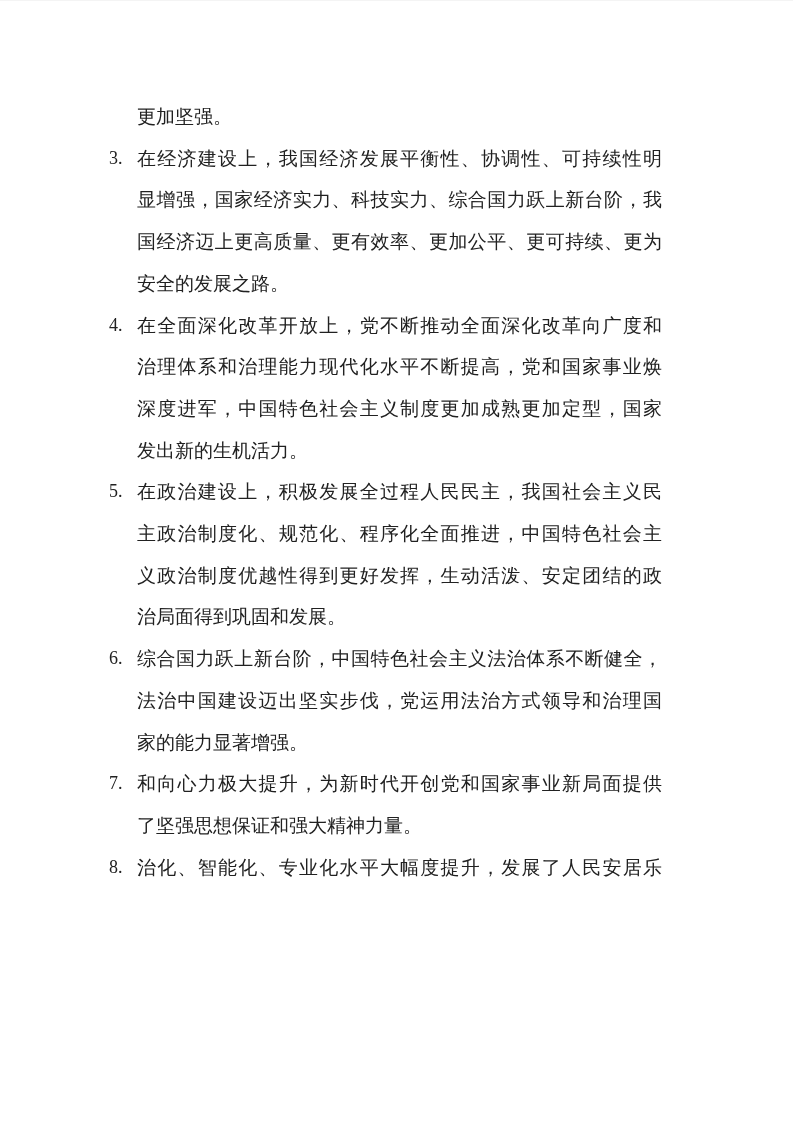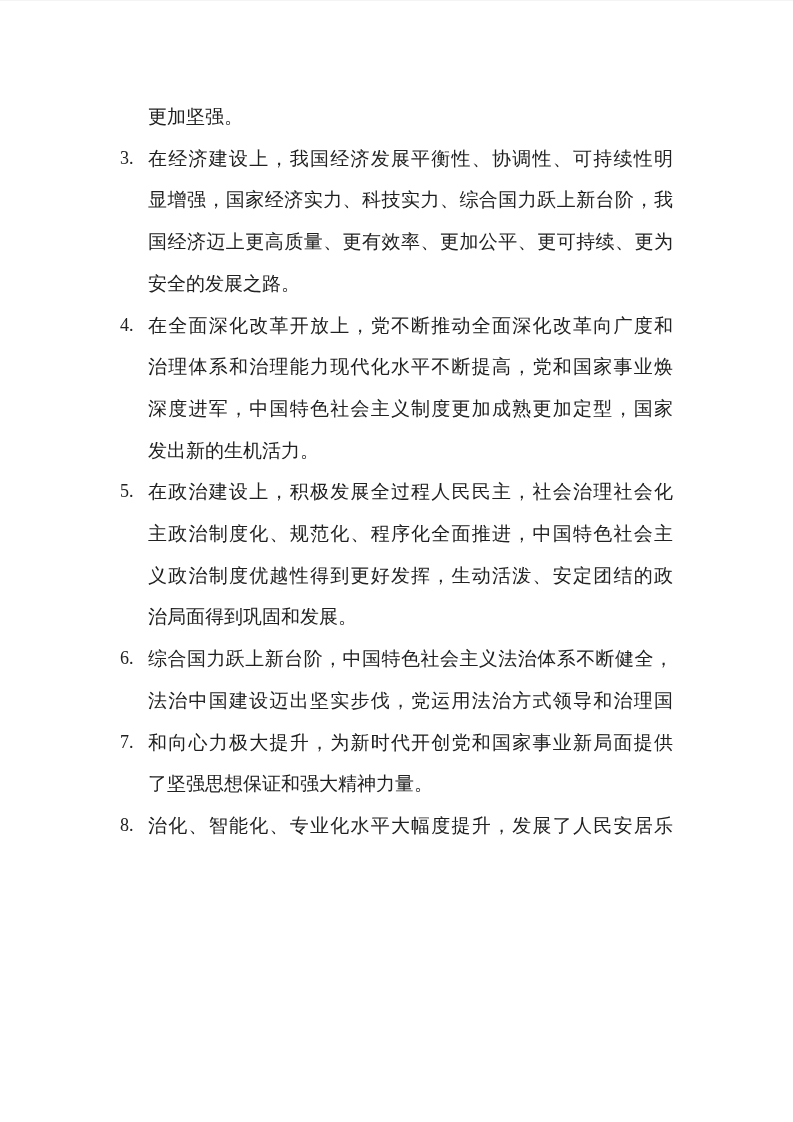--- a/index.html
+++ b/index.html
@@ -9,21 +9,21 @@
     height: 1122px;
     background: #ffffff;
     overflow: hidden;
     border-top: 1px solid #f4f4f4;
     box-sizing: border-box;
     font-family: "Liberation Serif", "DejaVu Serif", serif;
     color: #212121;
   }
   .text-block {
     position: absolute;
-    left: 148px;
+    left: 137px;
     top: 95px;
     width: 525px;
     font-size: 19px;
     line-height: 41.7px;
   }
   .item { position: relative; }
   .num {
     position: absolute;
     left: -28px;
     top: 0;
@@ -58,30 +58,31 @@
     <div class="item">
       <span class="num">4.</span>
       <div class="line just">在全面深化改革开放上，党不断推动全面深化改革向广度和</div>
       <div class="line just">治理体系和治理能力现代化水平不断提高，党和国家事业焕</div>
       <div class="line just">深度进军，中国特色社会主义制度更加成熟更加定型，国家</div>
       <div class="line last">发出新的生机活力。</div>
     </div>
 
     <div class="item">
       <span class="num">5.</span>
-      <div class="line just">在政治建设上，积极发展全过程人民民主，社会治理社会化</div>
+      <div class="line just">在政治建设上，积极发展全过程人民民主，我国社会主义民</div>
       <div class="line just">主政治制度化、规范化、程序化全面推进，中国特色社会主</div>
       <div class="line just">义政治制度优越性得到更好发挥，生动活泼、安定团结的政</div>
       <div class="line last">治局面得到巩固和发展。</div>
     </div>
 
     <div class="item">
       <span class="num">6.</span>
       <div class="line just">综合国力跃上新台阶，中国特色社会主义法治体系不断健全，</div>
       <div class="line just">法治中国建设迈出坚实步伐，党运用法治方式领导和治理国</div>
+      <div class="line last">家的能力显著增强。</div>
     </div>
 
     <div class="item">
       <span class="num">7.</span>
       <div class="line just">和向心力极大提升，为新时代开创党和国家事业新局面提供</div>
       <div class="line last">了坚强思想保证和强大精神力量。</div>
     </div>
 
     <div class="item">
       <span class="num">8.</span>

